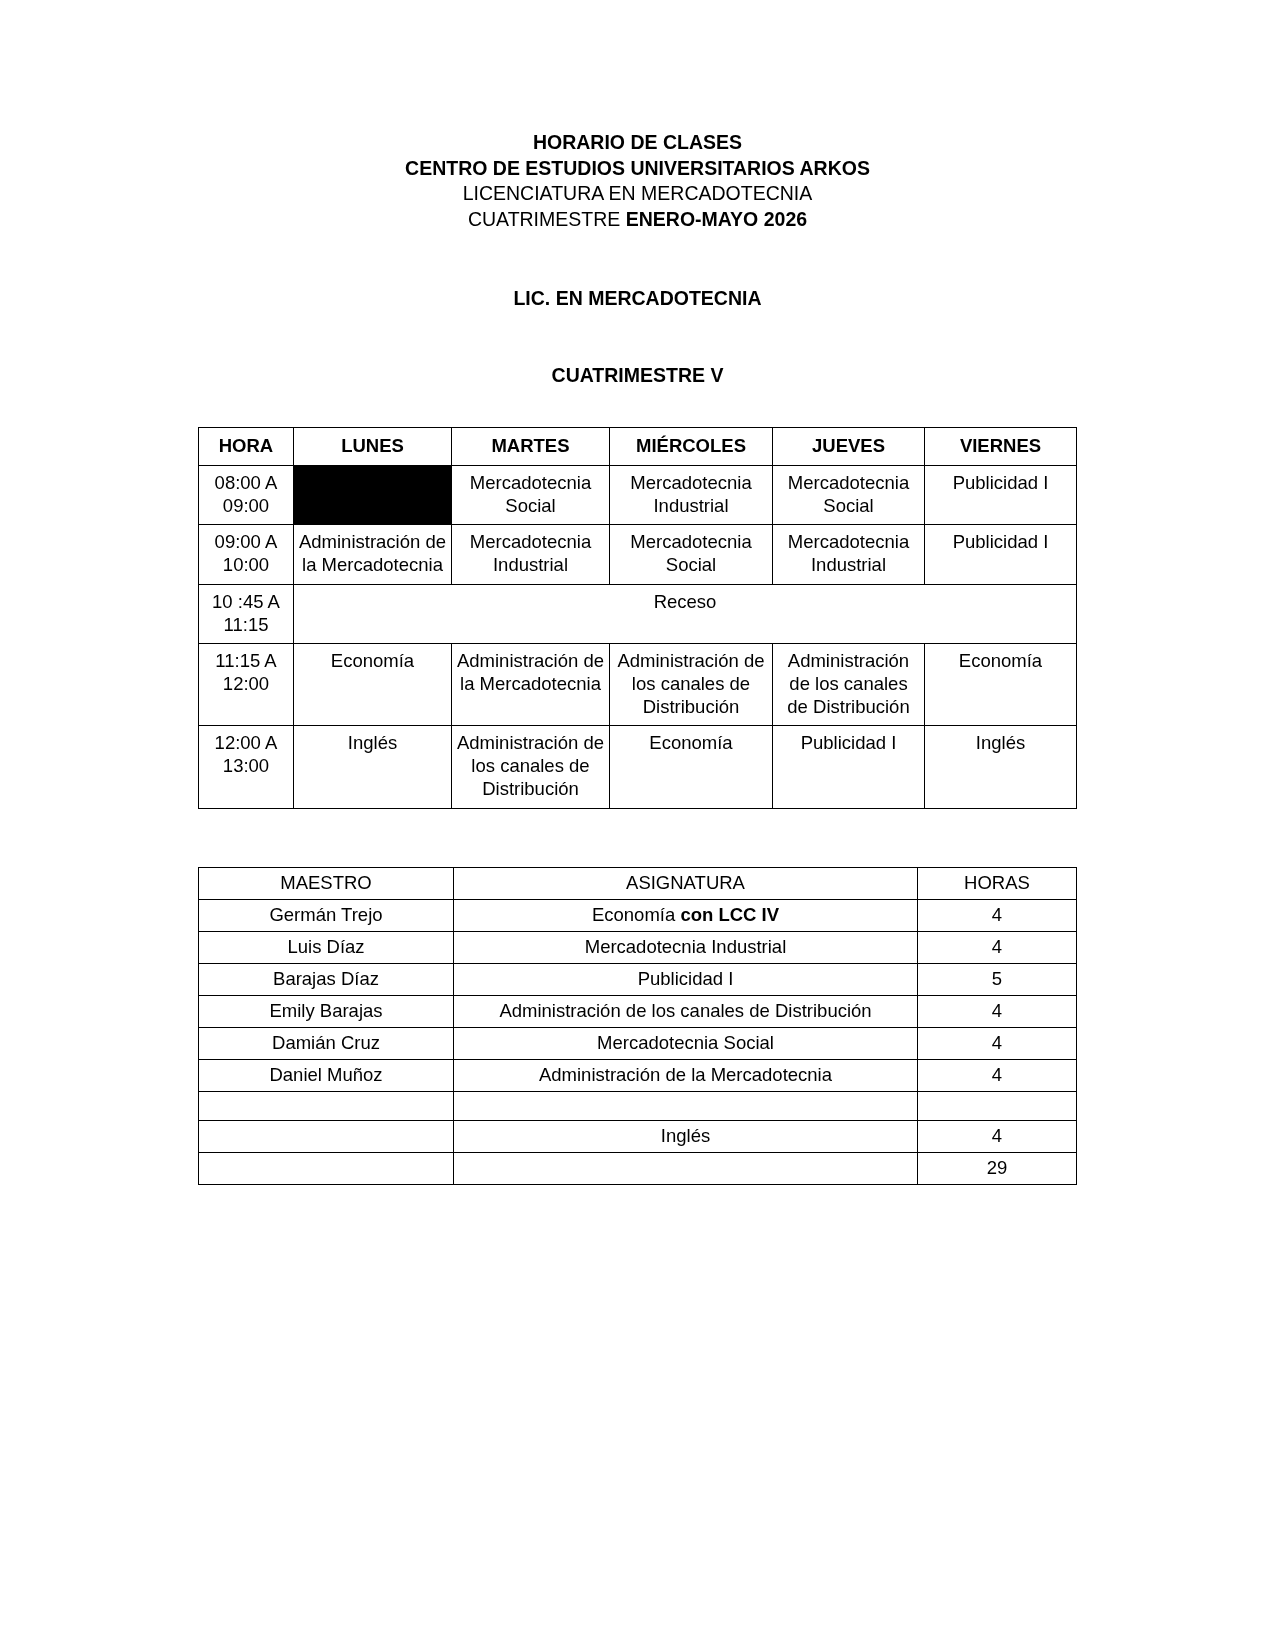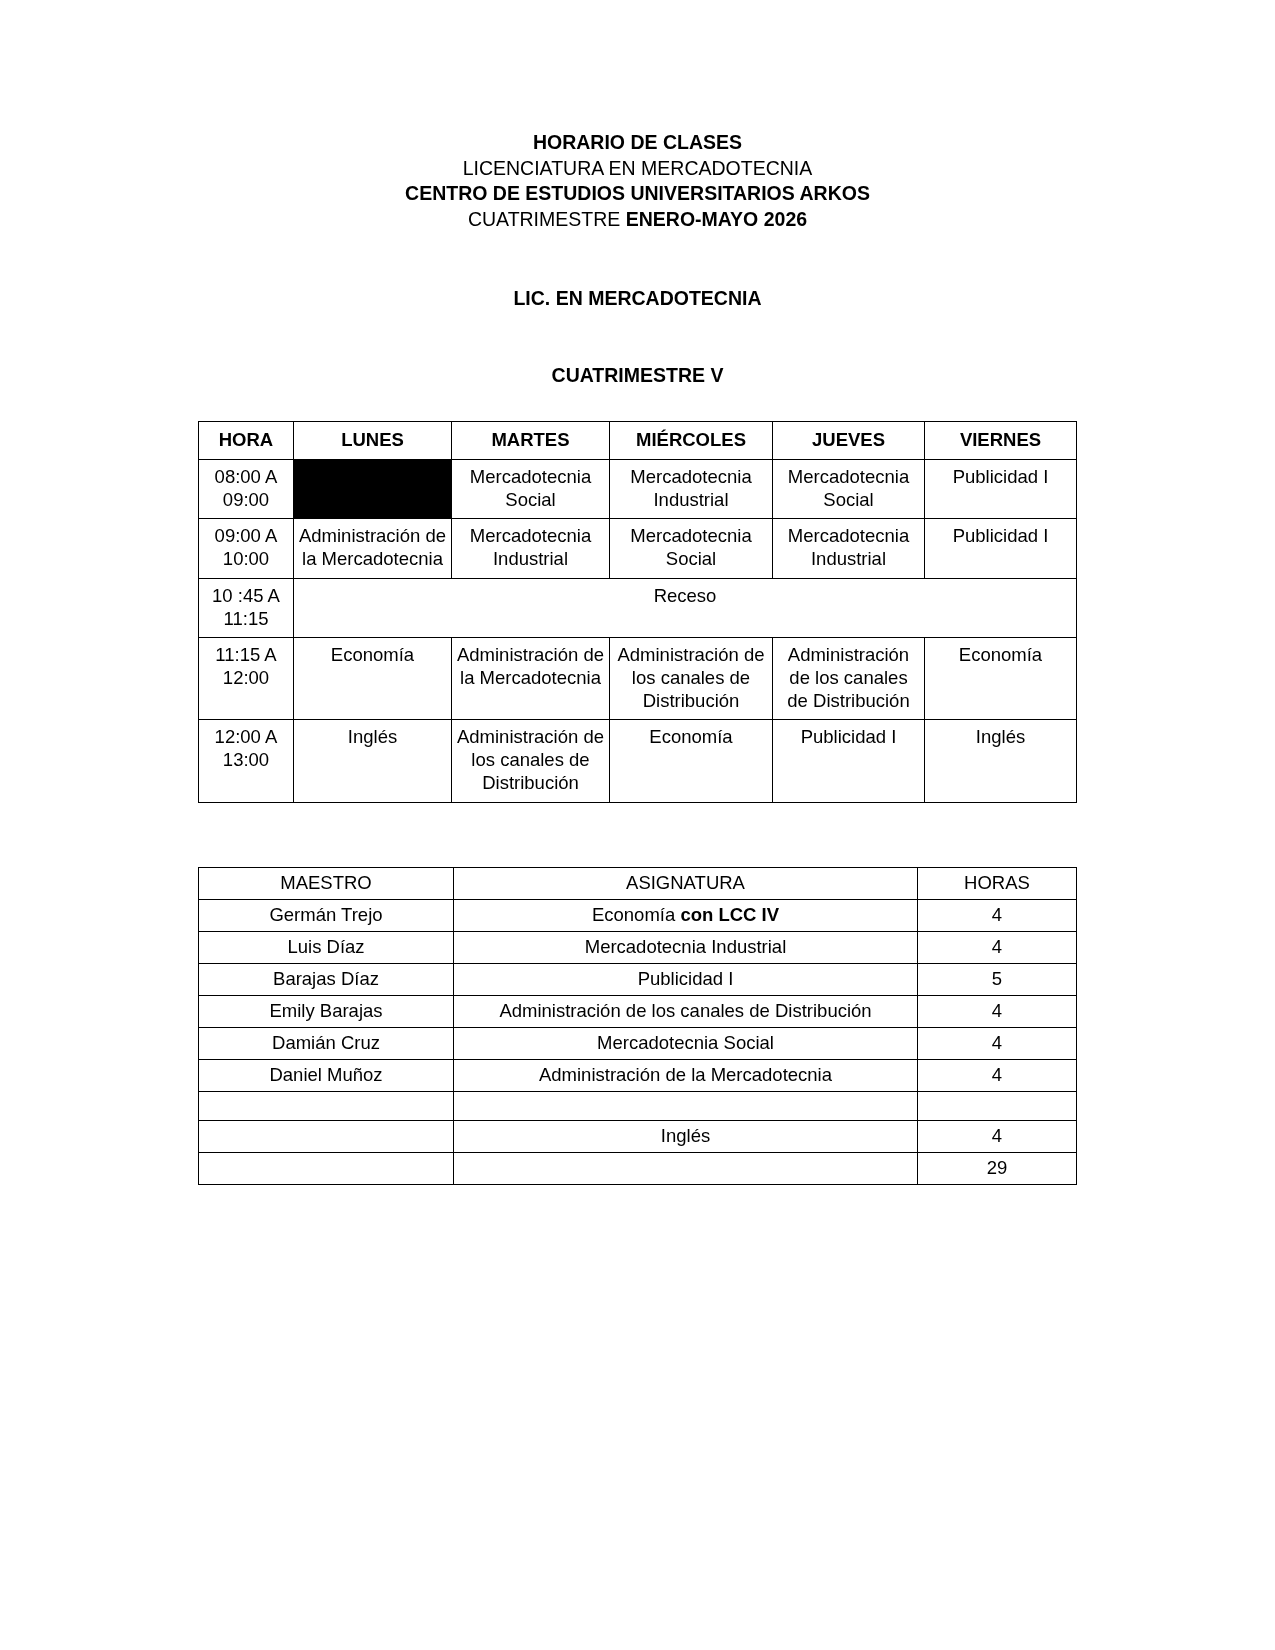--- a/index.html
+++ b/index.html
@@ -37,21 +37,21 @@
   .center-line {
     text-align: center;
     font-size: 19.5px;
     font-weight: bold;
     margin-top: 24px;
   }
 
   table.schedule {
     border-collapse: collapse;
     width: 878px;
-    margin: 0 auto;
+    margin: 6px auto;
     table-layout: fixed;
   }
   table.schedule td, table.schedule th {
     border: 1.3px solid #000000;
     font-size: 18.5px;
     text-align: center;
     vertical-align: top;
     padding: 5px 4px 7px 4px;
     line-height: 1.25;
     font-weight: normal;
@@ -74,21 +74,21 @@
   }
   td.strong {
     font-weight: bold;
   }
 
   .gap-tables { height: 52px; }
 
   table.teachers {
     border-collapse: collapse;
     width: 878px;
-    margin: 12px auto;
+    margin: 0 auto;
     table-layout: fixed;
   }
   table.teachers td {
     border: 1.3px solid #000000;
     font-size: 18.5px;
     text-align: center;
     padding: 3px 4px 4px 4px;
     line-height: 1.3;
     height: 21px;
   }
@@ -98,22 +98,22 @@
   .hdr-row td { font-weight: normal; }
   .empty-cell { }
 </style>
 </head>
 <body>
 
 <div class="page">
 
   <div class="header-block">
     <div class="h-line bold">HORARIO DE CLASES</div>
+    <div class="h-line bold">CENTRO DE ESTUDIOS UNIVERSITARIOS ARKOS</div>
     <div class="h-line">LICENCIATURA EN MERCADOTECNIA</div>
-    <div class="h-line bold">CENTRO DE ESTUDIOS UNIVERSITARIOS ARKOS</div>
     <div class="h-line"><span>CUATRIMESTRE </span><span class="bold">ENERO-MAYO 2026</span></div>
   </div>
 
   <div class="spacer-1"></div>
   <div class="center-line">LIC. EN MERCADOTECNIA</div>
   <div class="spacer-2"></div>
   <div class="center-line">CUATRIMESTRE V</div>
   <div class="spacer-3"></div>
 
   <table class="schedule">

